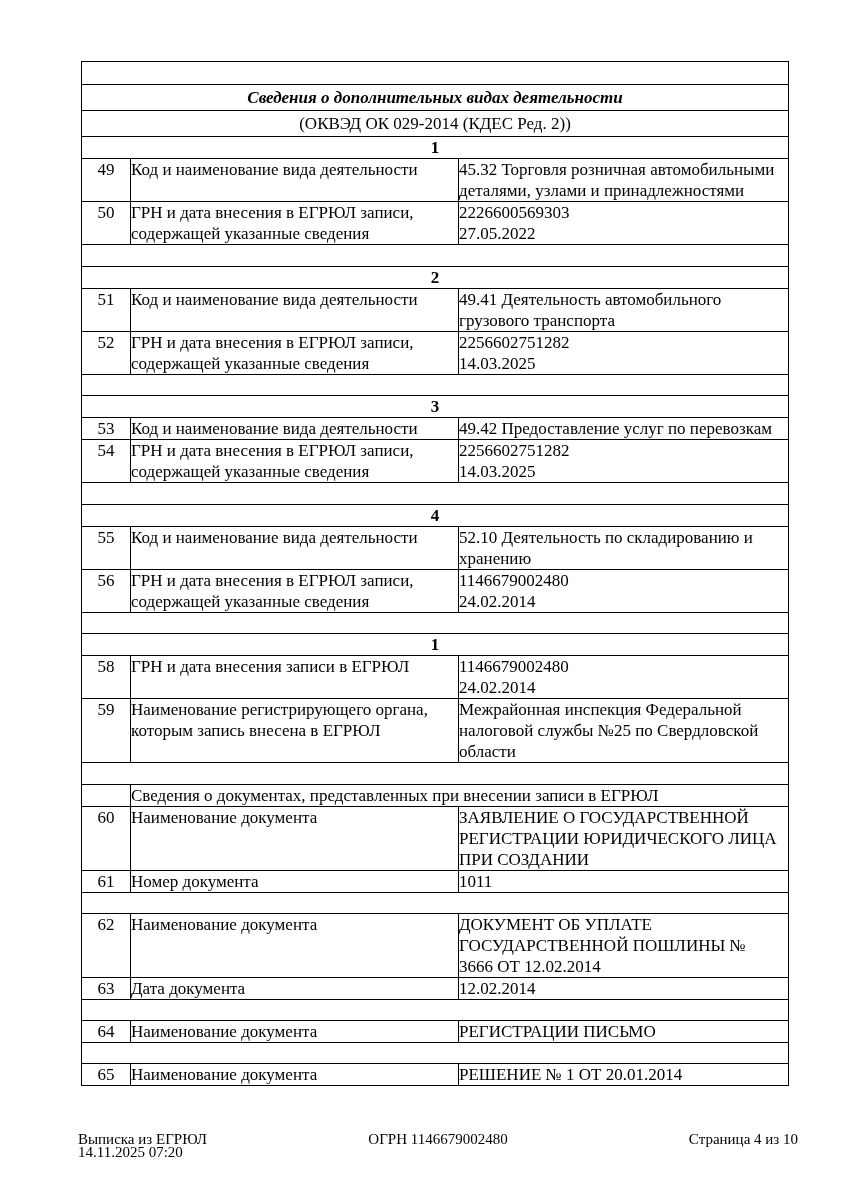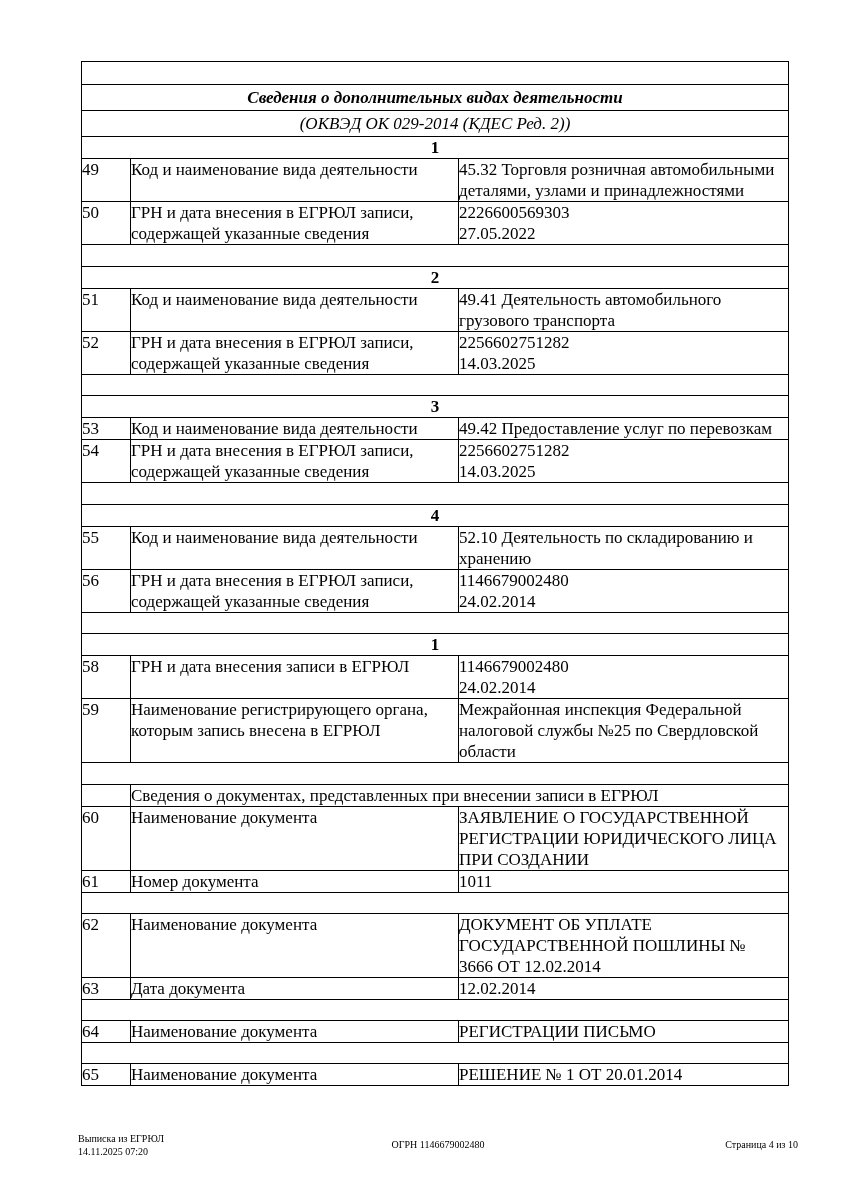--- a/index.html
+++ b/index.html
@@ -22,32 +22,31 @@
     border-radius: 27px;
   }
   table.doc td {
     border: 1px solid #000000;
     vertical-align: top;
     font-size: 17px;
     line-height: 21px;
     padding: 0;
     overflow: hidden;
   }
-  td.num   { }
+  td.num   { text-align: center; }
   td.label { padding: 0 2px 0 4px; white-space: pre-line; }
   td.value { padding: 0 2px 0 3px; white-space: pre-line; }
   tr.title-row td {
     font-weight: bold;
     font-style: italic;
     text-align: center;
     vertical-align: middle;
     font-size: 17px;
   }
   tr.subtitle-row td {
-    font-style: italic;
     text-align: center;
     vertical-align: middle;
   }
   tr.index-row td {
     font-weight: bold;
     text-align: center;
     vertical-align: middle;
   }
   tr.section-title-row td {
     font-weight: bold;
@@ -55,22 +54,22 @@
     vertical-align: middle;
   }
   td.docs-header { padding: 0 2px 0 4px; vertical-align: middle; margin-left: 22px; }
   .footer {
     position: absolute;
     left: 78px;
     right: 50px;
     top: 1133px;
     display: flex;
     justify-content: space-between;
-    align-items: center;
-    font-size: 10px;
+    align-items: flex-start;
+    font-size: 15px;
     line-height: 12.5px;
   }
   .footer .f-left   { flex: 1; text-align: left; }
   .footer .f-center { flex: 1; text-align: center; }
   .footer .f-right  { flex: 1; text-align: right; }
 </style>
 </head>
 <body>
 
 <div class="page">

